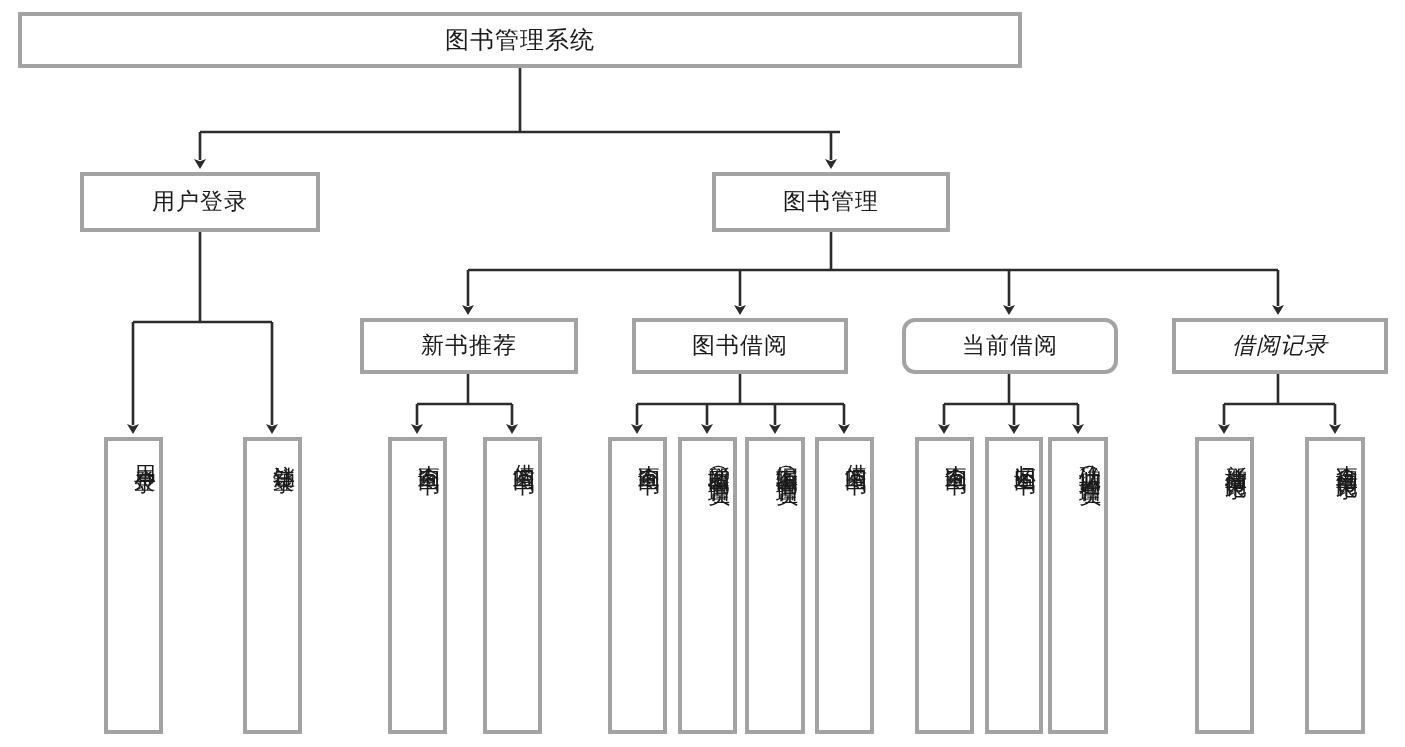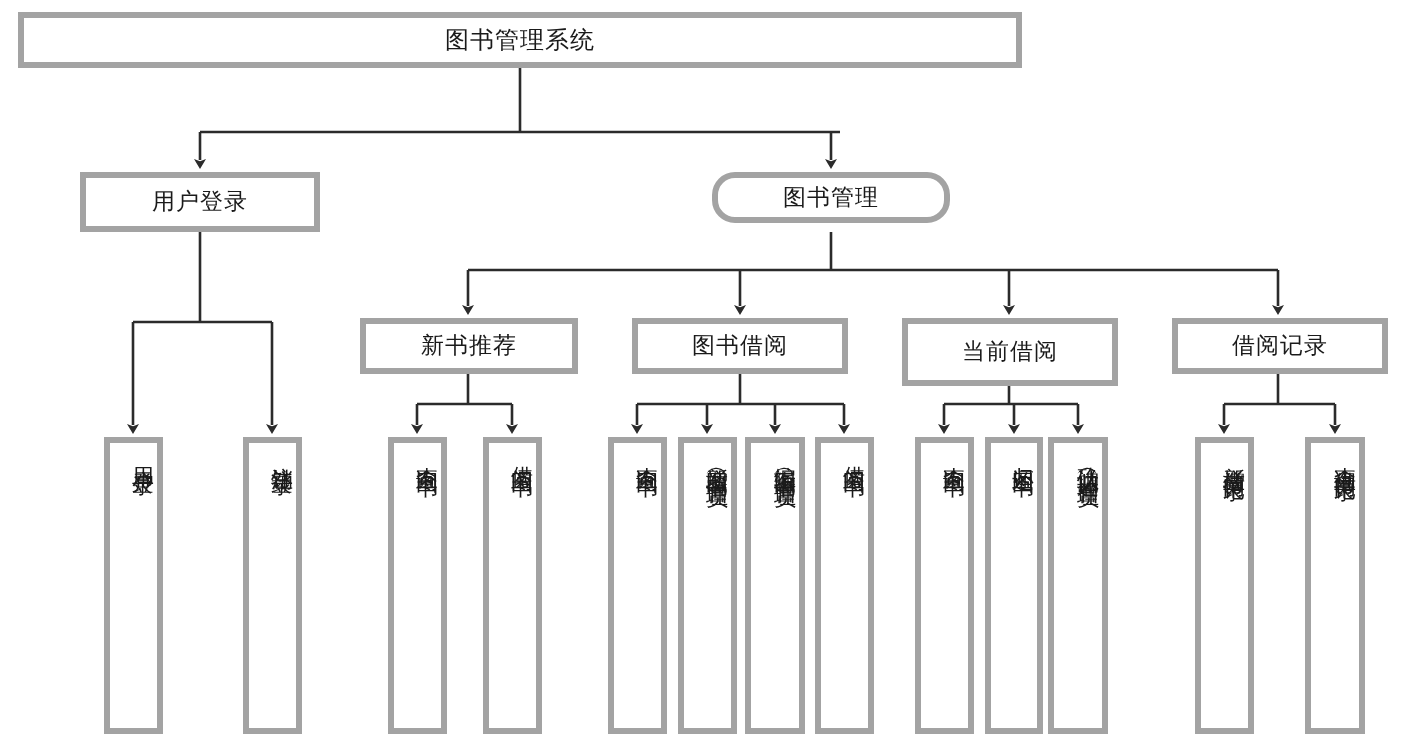--- a/index.html
+++ b/index.html
@@ -23,21 +23,21 @@
     left: 0;
     top: 0;
     width: 1405px;
     height: 747px;
     pointer-events: none;
   }
   .node {
     position: absolute;
     box-sizing: border-box;
     background: #ffffff;
-    border: 6px solid #a3a3a3;
+    border: 4px solid #a3a3a3;
     display: flex;
     align-items: center;
     justify-content: center;
     color: #1a1a1a;
   }
   .node.horiz {
     font-size: 23px;
     letter-spacing: 1px;
     line-height: 1.1;
   }
@@ -130,37 +130,37 @@
   </svg>
 
   <div class="node horiz root" style="left:18px; top:12px; width:1004px; height:56px;">
     <span>图书管理系统</span>
   </div>
 
   <div class="node horiz" style="left:80px; top:172px; width:240px; height:60px;">
     <span>用户登录</span>
   </div>
 
-  <div class="node horiz" style="left:712px; top:172px; width:238px; height:51px;border-radius:23px;">
+  <div class="node horiz" style="left:712px; top:172px; width:238px; height:60px;">
     <span>图书管理</span>
   </div>
 
   <div class="node horiz" style="left:632px; top:318px; width:216px; height:56px;">
     <span>图书借阅</span>
   </div>
 
   <div class="node horiz" style="left:360px; top:318px; width:218px; height:56px;">
     <span>新书推荐</span>
   </div>
 
-  <div class="node horiz" style="left:902px; top:318px; width:216px; height:68px;">
+  <div class="node horiz" style="left:902px; top:318px; width:216px; height:56px;border-radius:13px;">
     <span>当前借阅</span>
   </div>
 
-  <div class="node horiz" style="left:1172px; top:318px; width:216px; height:56px;">
+  <div class="node horiz" style="left:1172px; top:318px; width:216px; height:56px;font-style:italic;">
     <span>借阅记录</span>
   </div>
 
   <div class="node leaf" style="left:104px; top:437px; width:59px; height:297px;">
     <span class="vlabel leaf-pad">用户登录</span>
   </div>
   <div class="node leaf" style="left:243px; top:437px; width:59px; height:297px;">
     <span class="vlabel leaf-pad">注销登录</span>
   </div>
 

